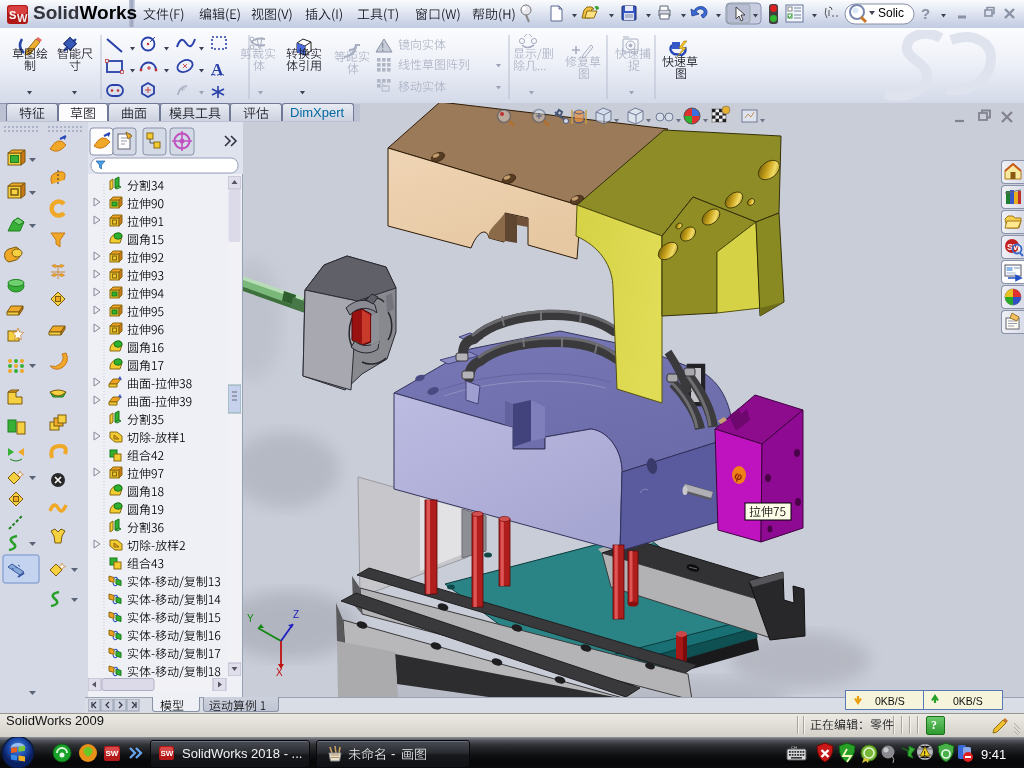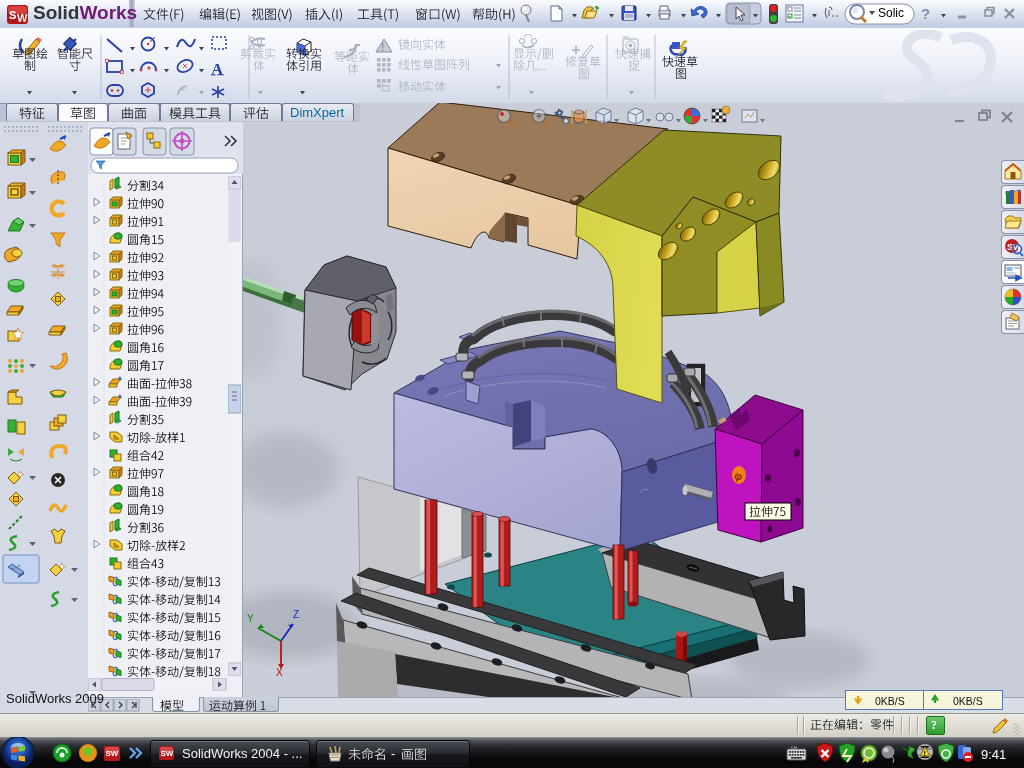--- a/index.html
+++ b/index.html
@@ -108,21 +108,21 @@
   </svg>
 <div style="position:absolute;left:0;top:0;width:1024px;height:28px;background:linear-gradient(180deg,#fafbfd 0%,#e3e8f3 40%,#ccd4e7 78%,#c2cbe2 100%);border-bottom:1px solid #5a6484">
     <div style="position:absolute;left:129px;top:0;width:6px;height:27px;background:linear-gradient(90deg,#b9c0d4,#9aa3bc,#d4dae9)"></div>
   </div>
 <svg style="position:absolute;left:6px;top:3px" width="26" height="23">
 <rect x="1" y="2" width="21" height="19" rx="3" fill="#b01818"></rect>
 <rect x="2" y="3" width="19" height="8" rx="3" fill="#d84040"></rect>
 <text x="3" y="16" font-family="Liberation Sans" font-size="11" font-weight="bold" fill="#fff">S</text>
 <text x="11" y="19" font-family="Liberation Sans" font-size="11" font-weight="bold" fill="#eee">W</text>
 </svg>
-<div style="position:absolute;left:33px;top:2px;font:bold 19px 'Liberation Sans',sans-serif;color:#33343c">Solid<span style="color:#701a75">Works</span></div>
+<div style="position:absolute;left:33px;top:2px;font:bold 19px 'Liberation Sans',sans-serif;color:#33343c">Solid<span style="color:#000000">Works</span></div>
 <svg style="position:absolute;left:143px;top:5px;overflow:visible" width="43" height="17">
     <g fill="#10141c" transform="scale(1.0833)">
       <use href="#g6587" x="0.0" y="12.9"></use>
       <use href="#g4ef6" x="12.0" y="12.9"></use>
       <use href="#g0028" x="24.0" y="12.9"></use>
       <use href="#g0046" x="27.9" y="12.9"></use>
       <use href="#g0029" x="34.4" y="12.9"></use>
     </g>
   </svg>
 <svg style="position:absolute;left:199px;top:5px;overflow:visible" width="44" height="17">
@@ -1409,21 +1409,21 @@
   </svg>
 <div style="position:absolute;left:845px;top:690px;width:158px;height:20px;background:#f6f4da;border:1px solid #5878b8;box-sizing:border-box"></div>
 <div style="position:absolute;left:923px;top:691px;width:1px;height:19px;background:#5878b8"></div>
 <svg style="position:absolute;left:845px;top:690px" width="158" height="21">
     <path d="M13 6 v6 m-3 -3.5 l3 4.5 3 -4.5" stroke="#e8a010" stroke-width="2.2" fill="none"></path>
     <path d="M90 13 v-6 m-3 3.5 l3 -4.5 3 4.5" stroke="#28a028" stroke-width="2.2" fill="none"></path>
     <text x="30" y="14.5" font-family="Liberation Sans" font-size="10.5" fill="#111">0KB/S</text>
     <text x="108" y="14.5" font-family="Liberation Sans" font-size="10.5" fill="#111">0KB/S</text>
   </svg>
 <div style="position:absolute;left:0;top:713px;width:1024px;height:24px;background:linear-gradient(180deg,#eceae4,#d2cfc7);border-top:1px solid #98948c"></div>
-<div style="position:absolute;left:6px;top:691px;font:13px 'Liberation Sans';color:#111">SolidWorks 2009</div>
+<div style="position:absolute;left:6px;top:713px;font:13px 'Liberation Sans';color:#111">SolidWorks 2009</div>
 <div style="position:absolute;left:797px;top:716px;width:1px;height:18px;background:#a8a49c;border-right:1px solid #f4f2ec"></div>
 <div style="position:absolute;left:803px;top:716px;width:1px;height:18px;background:#a8a49c;border-right:1px solid #f4f2ec"></div>
 <div style="position:absolute;left:893px;top:716px;width:1px;height:18px;background:#a8a49c;border-right:1px solid #f4f2ec"></div>
 <div style="position:absolute;left:901px;top:716px;width:1px;height:18px;background:#a8a49c;border-right:1px solid #f4f2ec"></div>
 <div style="position:absolute;left:909px;top:716px;width:1px;height:18px;background:#a8a49c;border-right:1px solid #f4f2ec"></div>
 <div style="position:absolute;left:917px;top:716px;width:1px;height:18px;background:#a8a49c;border-right:1px solid #f4f2ec"></div>
 <svg style="position:absolute;left:810px;top:716px;overflow:visible" width="86" height="16">
     <g fill="#111">
       <use href="#g6b63" x="0.0" y="13.0"></use>
       <use href="#g5728" x="12.0" y="13.0"></use>
@@ -1474,21 +1474,21 @@
     </g>
     <path d="M130 11 l5 5 -5 5 M136 11 l5 5 -5 5" stroke="#68a8f0" stroke-width="2.2" fill="none"></path>
   </svg>
 <div style="position:absolute;left:150px;top:740px;width:158px;height:26px;border-radius:3px;background:linear-gradient(180deg,#4a4d55 0%,#2a2c31 45%,#17181c 55%,#101114 100%);border:1px solid #08090a;box-shadow:inset 0 1px 0 #6a6e78"></div>
 <div style="position:absolute;left:316px;top:740px;width:152px;height:26px;border-radius:3px;background:linear-gradient(180deg,#4a4d55 0%,#2a2c31 45%,#17181c 55%,#101114 100%);border:1px solid #08090a;box-shadow:inset 0 1px 0 #6a6e78"></div>
 <svg style="position:absolute;left:158px;top:744px" width="20" height="19">
 <rect x="1" y="2" width="15" height="14" rx="2" fill="#b41818"></rect>
     <rect x="2" y="3" width="13" height="5" rx="2" fill="#d84848"></rect>
 <text x="2.5" y="12" font-family="Liberation Sans" font-size="8" font-weight="bold" fill="#fff">SW</text>
   </svg>
-<div style="position:absolute;left:182px;top:746px;font:13px 'Liberation Sans';color:#f2f2f4">SolidWorks 2004 - ...</div>
+<div style="position:absolute;left:182px;top:746px;font:13px 'Liberation Sans';color:#f2f2f4">SolidWorks 2018 - ...</div>
 <svg style="position:absolute;left:325px;top:744px" width="20" height="19">
 <path d="M5 3 l2 6 m3 -7 l1 7 m4 -6 l-1 6" stroke="#c8a060" stroke-width="1.6"></path>
 <path d="M4 9 h12 l-1.5 8 h-9 z" fill="#e8e0d0" stroke="#888"></path>
     <path d="M6 11 h8 M6 13.5 h8" stroke="#b09060"></path>
   </svg>
 <svg style="position:absolute;left:348px;top:745px;overflow:visible" width="41" height="17">
     <g fill="#f2f2f4" transform="scale(1.0833)">
       <use href="#g672a" x="0.0" y="12.9"></use>
       <use href="#g547d" x="12.0" y="12.9"></use>
       <use href="#g540d" x="24.0" y="12.9"></use>

